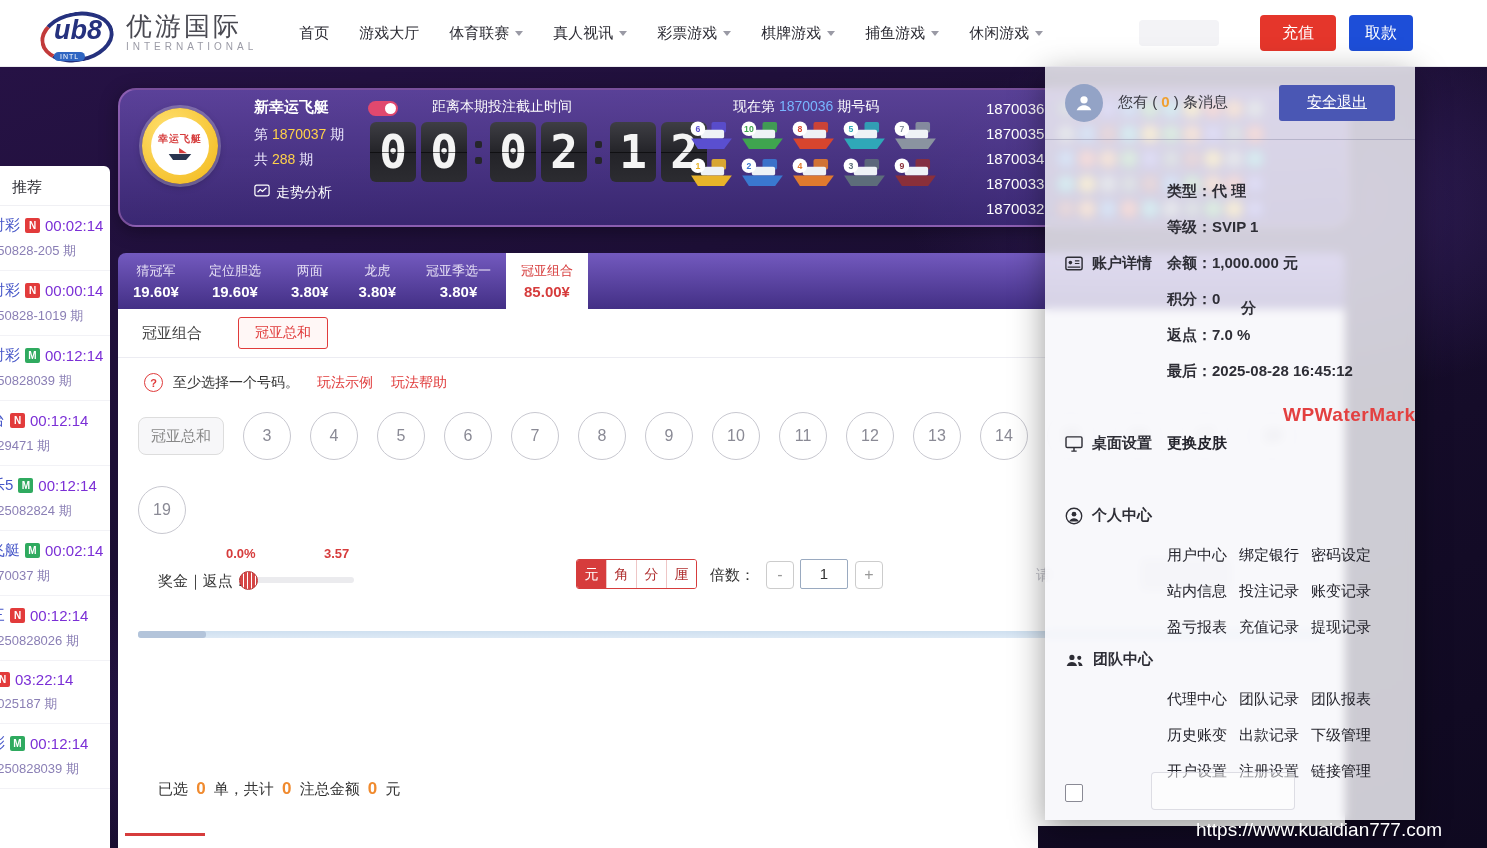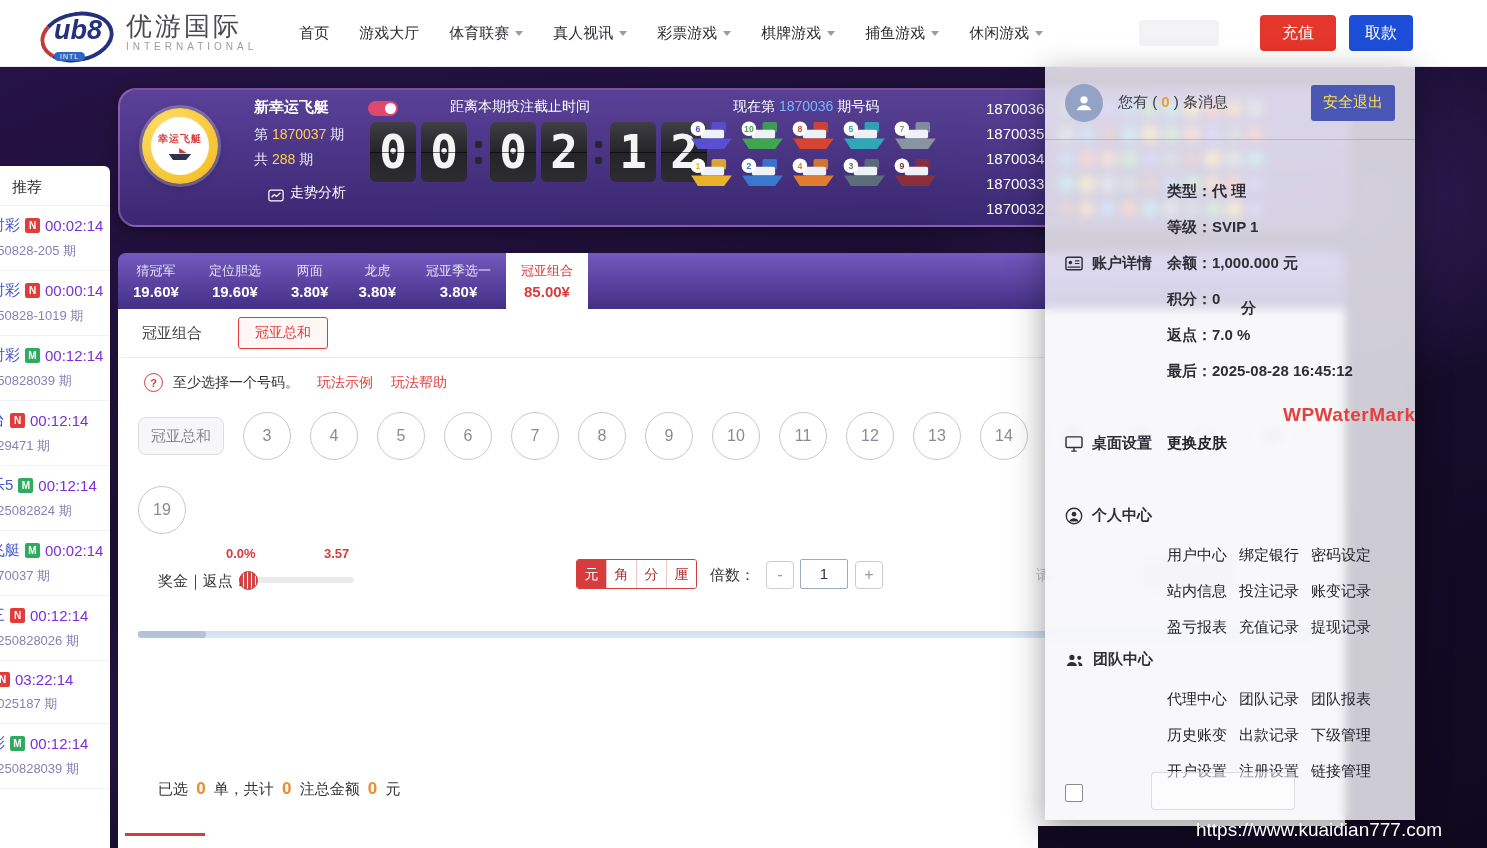--- a/index.html
+++ b/index.html
@@ -48,22 +48,22 @@
     background:radial-gradient(circle at 35% 30%,#ffe070,#f2b818);
     box-shadow:0 0 0 3px rgba(255,255,255,0.25),0 2px 8px rgba(0,0,0,0.3);}
   .glogo-inner{position:absolute;inset:9px;background:#fff;border-radius:50%;display:flex;flex-direction:column;align-items:center;justify-content:center;gap:1px;}
   .glogo-txt{font-size:10px;font-weight:bold;color:#d63c3c;letter-spacing:1px;}
   .g-name{position:absolute;left:134px;top:8px;font-size:15px;font-weight:bold;color:#fff;}
   .g-toggle{position:absolute;left:248px;top:11px;width:30px;height:15px;border-radius:8px;background:#e0486e;cursor:pointer;}
   .g-toggle i{position:absolute;right:2px;top:2px;width:11px;height:11px;border-radius:50%;background:#fff;}
   .g-period,.g-total{position:absolute;left:134px;font-size:14px;color:#f0ecff;}
   .g-period{top:36px;} .g-total{top:61px;}
   .yellow{color:#ffd24a;}
-  .g-trend{position:absolute;left:148px;top:94px;display:flex;align-items:flex-end;gap:6px;font-size:14px;color:#fff;cursor:pointer;}
-  .cd-label{position:absolute;left:330px;top:8px;font-size:14px;color:#fff;}
+  .g-trend{position:absolute;left:134px;top:94px;display:flex;align-items:flex-start;gap:6px;font-size:14px;color:#fff;cursor:pointer;}
+  .cd-label{position:absolute;left:312px;top:8px;font-size:14px;color:#fff;}
   .clock{position:absolute;left:250px;top:32px;display:flex;align-items:center;gap:5px;}
   .tile{width:46px;height:60px;border-radius:6px;background:linear-gradient(#3e3e44,#232328 52%,#2c2c31);color:#f4f4f4;
     font-family:"DejaVu Sans Mono",monospace;font-size:46px;font-weight:bold;line-height:60px;text-align:center;position:relative;}
   .tile::after{content:"";position:absolute;left:0;right:0;top:50%;height:1px;background:rgba(0,0,0,0.55);}
   .colon{display:flex;flex-direction:column;gap:9px;margin:0 3px;}
   .colon span{width:7px;height:7px;background:#26262b;border-radius:2px;display:block;}
   .cur-line{position:absolute;left:613px;top:8px;font-size:14px;color:#fff;}
   .blue{color:#78b6ff;}
   .boats{position:absolute;left:568px;top:30px;display:grid;grid-template-columns:repeat(5,49px);grid-auto-rows:35px;gap:2px;}
   .history{position:absolute;left:866px;top:6px;}
@@ -119,21 +119,21 @@
   .strip i{position:absolute;left:7px;top:7px;width:80px;height:3px;background:#d63c3c;display:block;}
 
   
   .upanel{position:absolute;left:1045px;top:0;width:370px;height:754px;z-index:40;
     background:rgba(246,246,250,0.82);backdrop-filter:blur(5px);-webkit-backdrop-filter:blur(5px);
     box-shadow:0 10px 32px rgba(0,0,0,0.4);}
   .up-head{position:absolute;left:0;top:0;width:100%;height:74px;display:flex;align-items:center;padding:0 20px;box-sizing:border-box;border-bottom:1px solid rgba(120,120,150,0.35);}
   .avatar{width:38px;height:38px;border-radius:50%;background:#93a3c6;display:flex;align-items:center;justify-content:center;flex:0 0 38px;}
   .msg{margin-left:15px;font-size:15px;color:#3a3a42;}
   .msg b{color:#f0a030;font-weight:bold;}
-  .logout{margin-left:auto;width:84px;height:36px;background:#4a57b4;color:#fde047;border-radius:3px;font-size:15px;display:flex;align-items:center;justify-content:center;cursor:pointer;}
+  .logout{margin-left:auto;width:116px;height:36px;background:#4a57b4;color:#ffffff;border-radius:3px;font-size:15px;display:flex;align-items:center;justify-content:center;cursor:pointer;text-decoration:underline;}
   .prow{position:absolute;left:122px;font-size:15px;color:#2e2e36;white-space:nowrap;font-weight:bold;}
   .sec{position:absolute;left:20px;display:flex;gap:9px;align-items:center;font-size:15px;font-weight:bold;color:#2e2e36;}
   .lrow{position:absolute;left:122px;display:flex;gap:12px;margin-top:40px;}
   .plink{font-size:15px;color:#23232b;cursor:pointer;white-space:nowrap;}
   .upanel .checkbox{position:absolute;left:20px;top:718px;width:16px;height:16px;background:#fff;border:1px solid #8a8a95;border-radius:2px;cursor:pointer;}
   .ghost-btn{position:absolute;left:106px;top:706px;width:142px;height:36px;background:rgba(255,255,255,0.5);border:1px solid rgba(200,200,212,0.6);border-radius:4px;}
 
   
   .wm-brand{position:absolute;left:1283px;top:404px;z-index:60;color:#e34040;font-size:19px;font-weight:bold;letter-spacing:0.5px;}
   .wm-url{position:absolute;left:1196px;top:819px;z-index:60;color:#fff;font-size:19px;}

